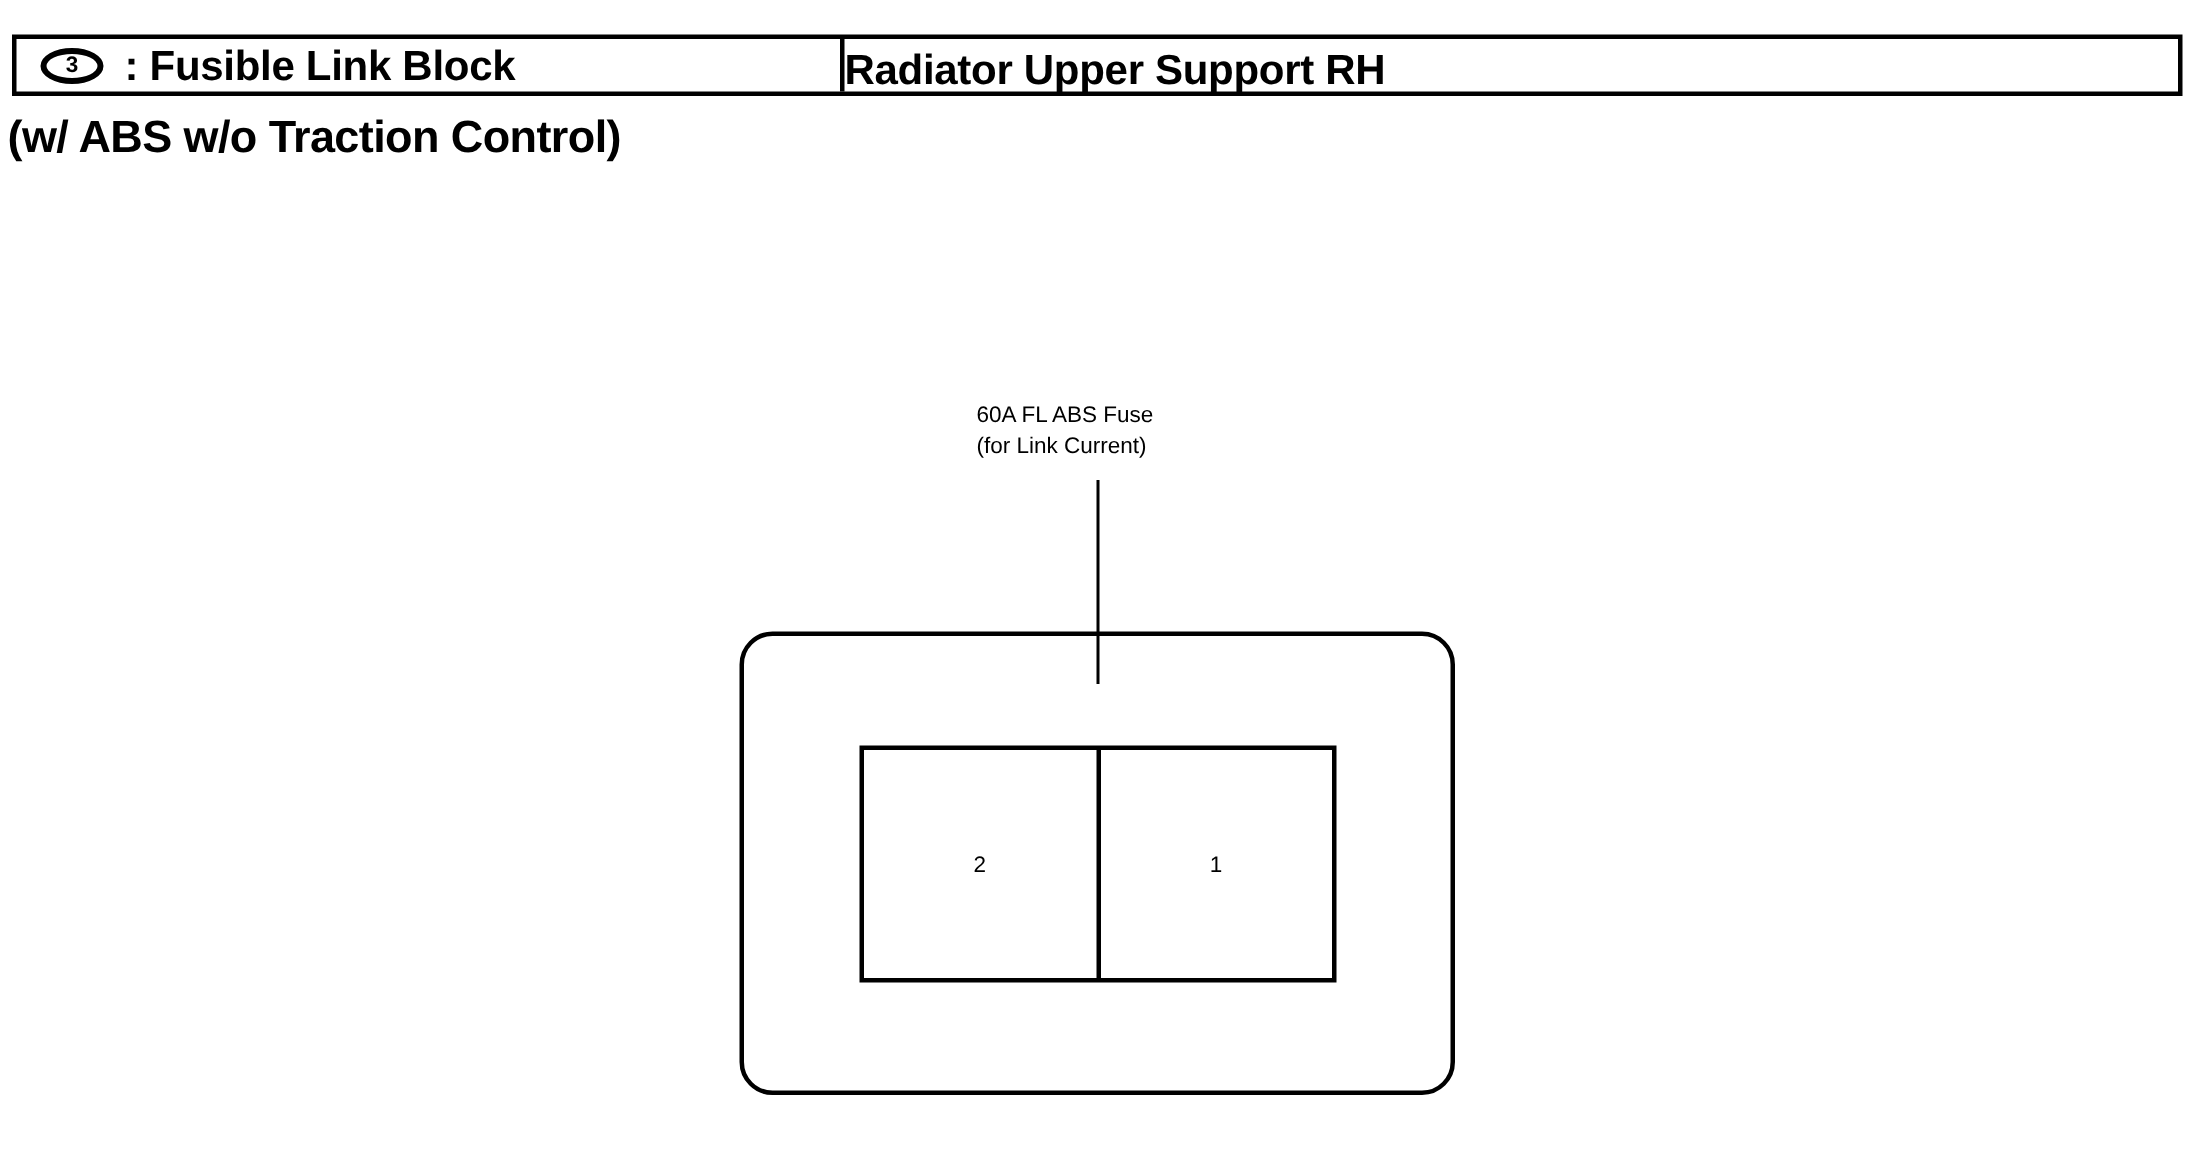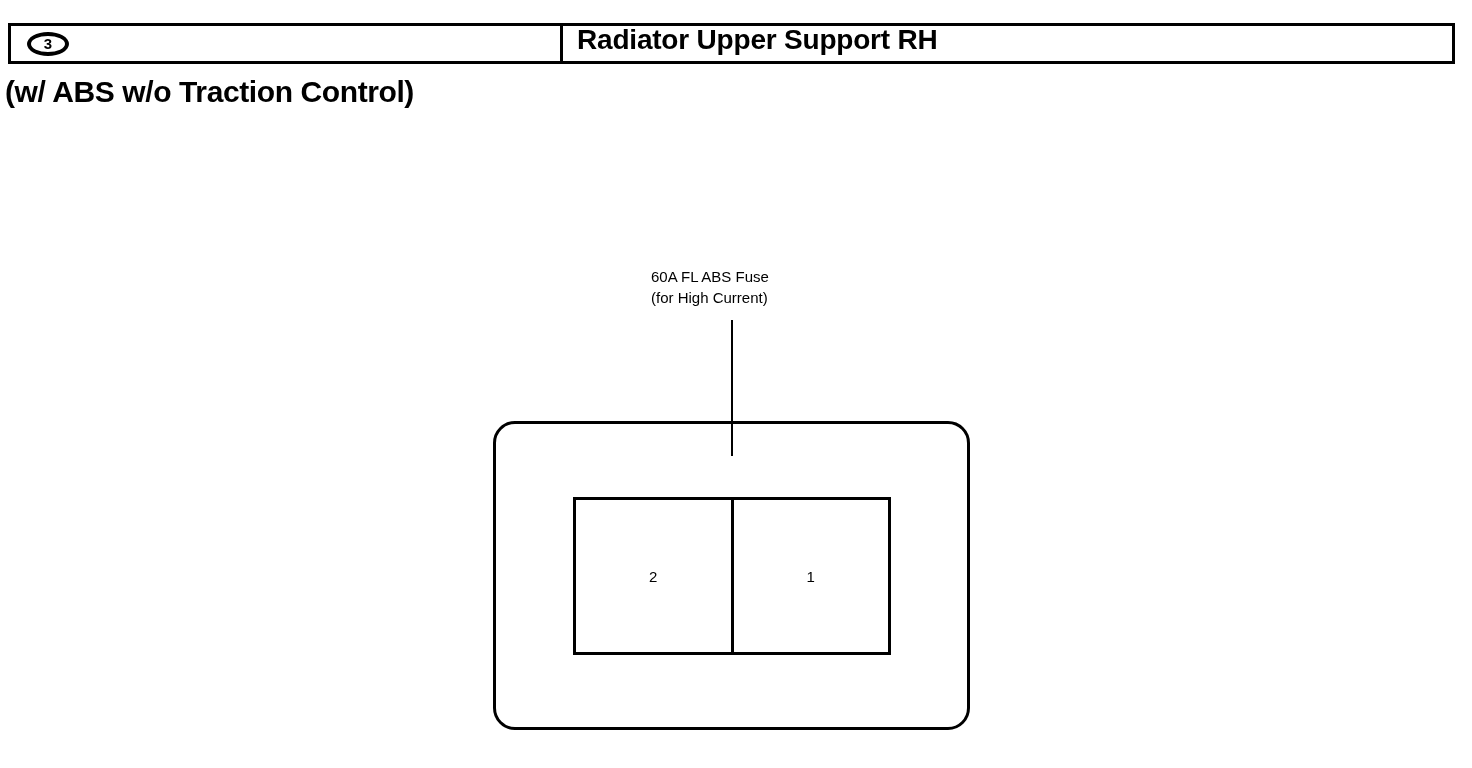--- a/index.html
+++ b/index.html
@@ -35,22 +35,21 @@
     border-right: 3px solid #000;
     display: flex;
     align-items: center;
     padding-left: 16px;
     gap: 8px;
   }
   .header-cell-right {
     box-sizing: border-box;
     flex: 1;
     display: flex;
-    align-items: flex-start;
-    padding-left: 14px;
+    align-items: flex-end;
   }
   .ref-badge {
     width: 42px;
     height: 24px;
     box-sizing: border-box;
     border: 4px solid #000;
     border-radius: 50% / 50%;
     display: flex;
     align-items: center;
     justify-content: center;
@@ -147,33 +146,34 @@
   .fuse-cell + .fuse-cell {
     border-left: 3px solid #000;
   }
 </style>
 </head>
 <body>
 
 <div class="header-bar">
   <div class="header-cell-left">
     <span class="ref-badge">3</span>
+    <span class="header-title"><span>:</span> <span>Fusible Link Block</span></span>
   </div>
   <div class="header-cell-right">
     <span class="header-location">Radiator Upper Support RH</span>
   </div>
 </div>
 
 <div class="subtitle">(w/ ABS w/o Traction Control)</div>
 
 <div class="diagram">
 
   <div class="callout-text">
     <div>60A FL ABS Fuse</div>
-    <div>(for High Current)</div>
+    <div>(for Link Current)</div>
   </div>
 
   <div class="leader-line"></div>
 
   <div class="block-outline"></div>
 
   <div class="fuse-grid">
     <div class="fuse-cell">2</div>
     <div class="fuse-cell">1</div>
   </div>

